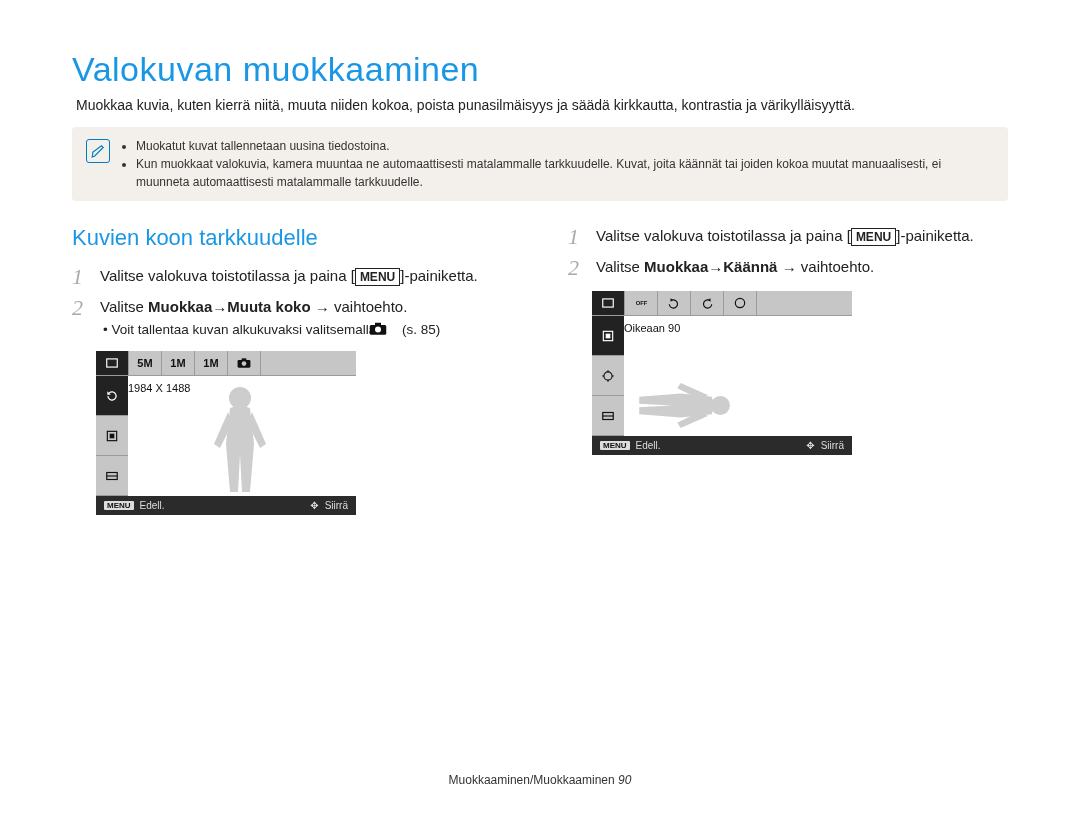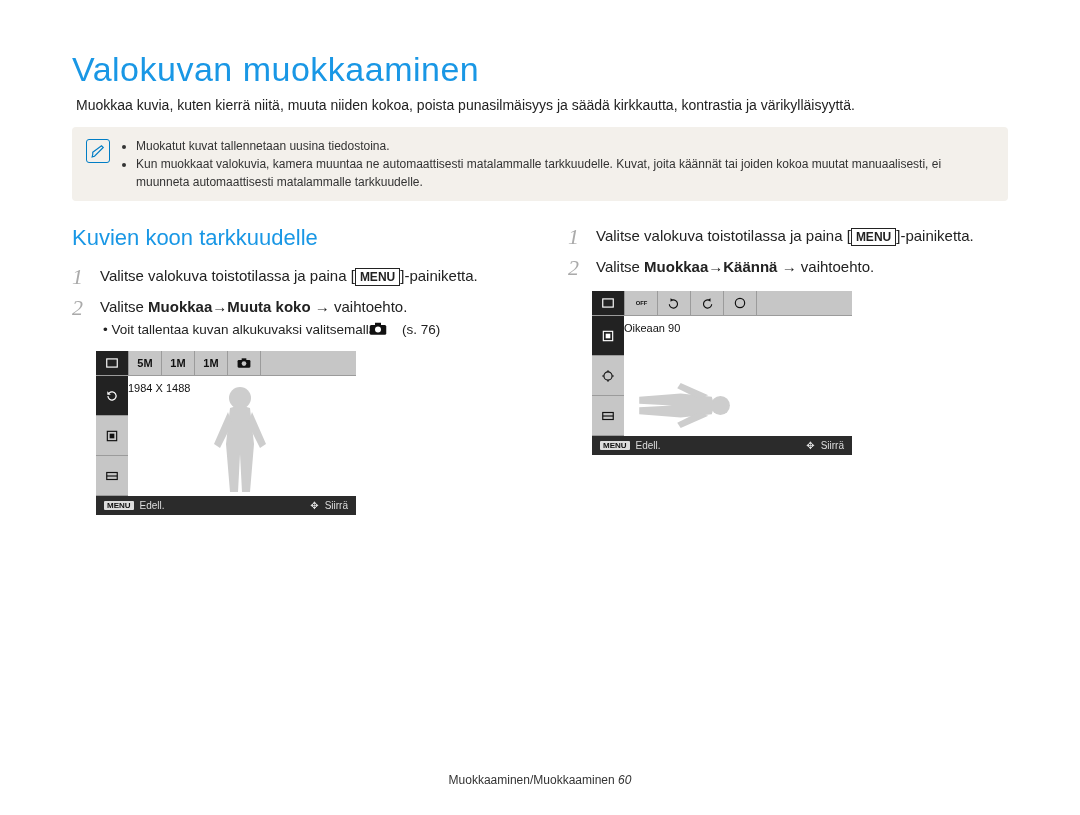--- a/index.html
+++ b/index.html
@@ -215,21 +215,21 @@
       </div>
 
       <div class="step">
         <span class="num">2</span>
         <span class="body">
           <span>Valitse </span><span class="suboption">Muokkaa</span><span class="triangle"> → </span><span class="suboption">Muuta koko</span><span> → vaihtoehto.</span>
           <p class="subline">•&nbsp;<span>Voit tallentaa kuvan alkukuvaksi valitsemalla </span><span class="camicon"><svg viewBox="0 0 24 18">
                   <rect x="1" y="4" width="22" height="13" rx="2" fill="#111"></rect>
                   <rect x="8" y="1" width="8" height="4" fill="#111"></rect>
                   <circle cx="12" cy="10" r="4" fill="#fff"></circle>
-                </svg></span><span> (s. 76)</span></p>
+                </svg></span><span> (s. 85)</span></p>
         </span>
       </div>
 
       <div class="screen">
         <div class="topbar">
           <div class="tcell first">
               <svg class="sic sic-w" viewBox="0 0 24 24">
                 <rect x="3" y="5" width="18" height="14" stroke="#fff" fill="none" stroke-width="2"></rect>
               </svg>
             </div>
@@ -383,14 +383,14 @@
             </span>
         </div>
       </div>
 
     </div>
 
   </div>
 </div>
 
 <div class="footer">
-  <span>Muokkaaminen/Muokkaaminen</span>&nbsp;<span class="pg">60</span>
+  <span>Muokkaaminen/Muokkaaminen</span>&nbsp;<span class="pg">90</span>
 </div>
 
 </body></html>

